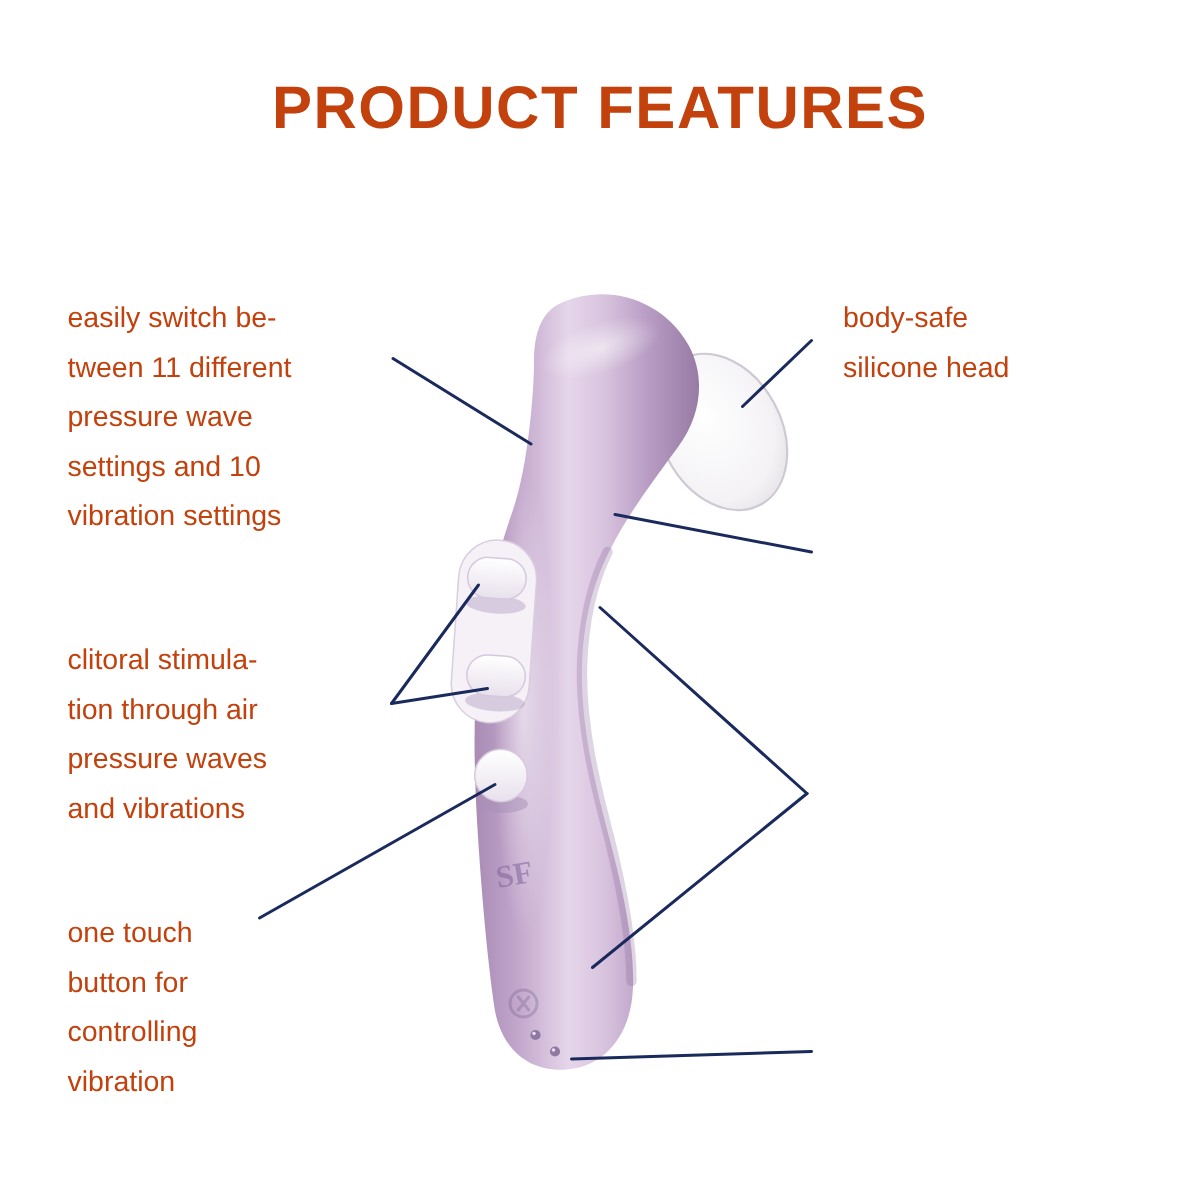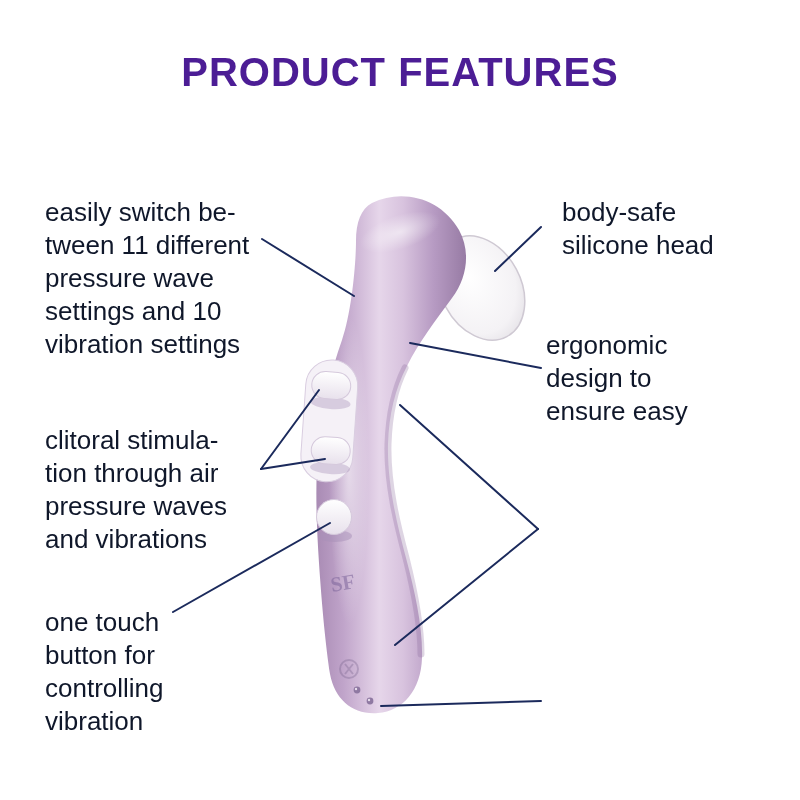--- a/index.html
+++ b/index.html
@@ -7,26 +7,26 @@
     position:relative;
     width:800px; height:800px;
     background:#ffffff;
     font-family:"Liberation Sans", sans-serif;
     overflow:hidden;
   }
   .title {
     position:absolute; top:50px; left:0; width:100%;
     text-align:center;
     font-size:40px; font-weight:800; letter-spacing:1px;
-    color:#4c1d95;
+    color:#c2410c;
   }
   .label {
     position:absolute;
-    font-size:26px; line-height:33px;
-    color:#0f172a;
+    font-size:19px; line-height:33px;
+    color:#c2410c;
     white-space:pre-line;
   }
   .lbl-pressure   { left:45px;  top:196px; width:245px; }
   .lbl-clitoral   { left:45px;  top:424px; width:245px; }
   .lbl-onetouch   { left:45px;  top:606px; width:210px; }
   .lbl-bodysafe   { left:562px; top:196px; width:225px; }
   .lbl-ergonomic  { left:546px; top:329px; width:210px; }
   .lbl-motors     { left:546px; top:479px; width:235px; }
   .lbl-magnetic   { left:546px; top:647px; width:215px; }
   svg.figure { position:absolute; left:0; top:0; }
@@ -140,17 +140,14 @@
   <div class="label lbl-onetouch">one touch
 button for
 controlling
 vibration</div>
   <div class="label lbl-clitoral">clitoral stimula-
 tion through air
 pressure waves
 and vibrations</div>
   <div class="label lbl-bodysafe">body-safe
 silicone head</div>
-  <div class="label lbl-ergonomic">ergonomic
-design to
-ensure easy</div>
 
 </div>
 
 </body></html>

